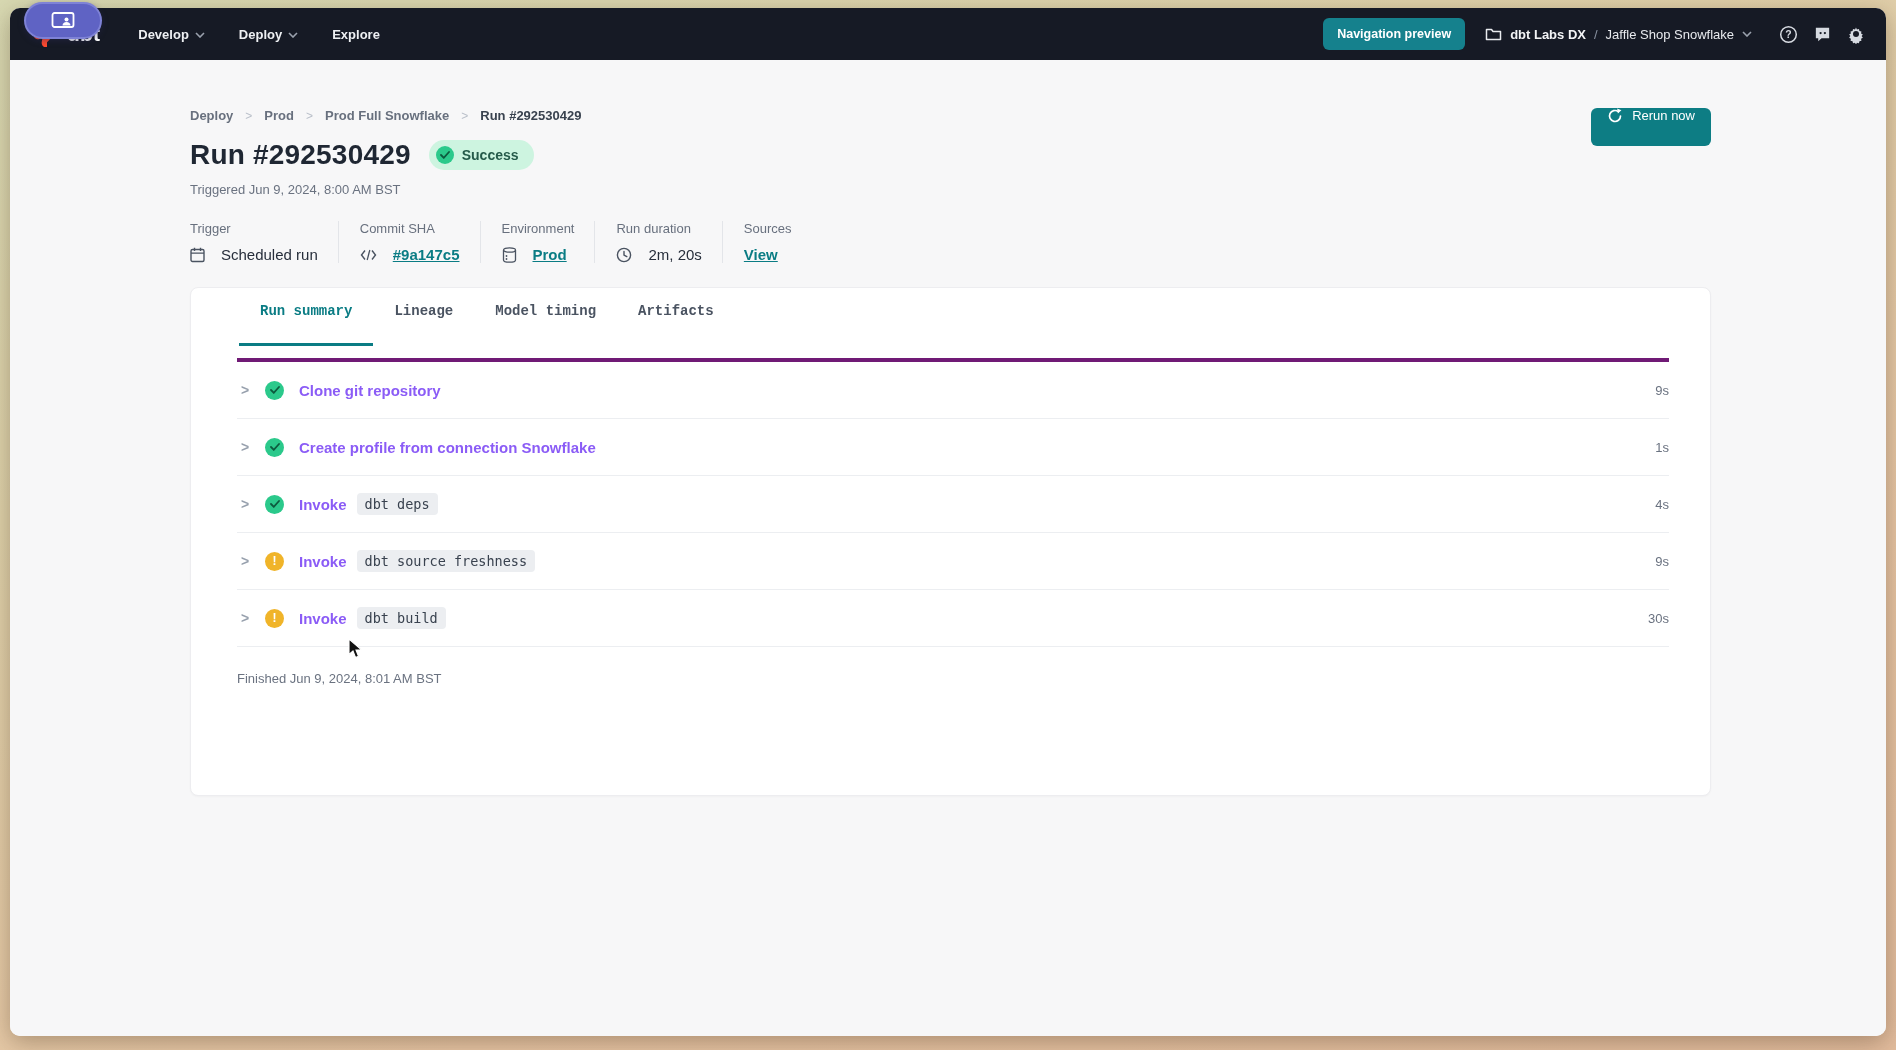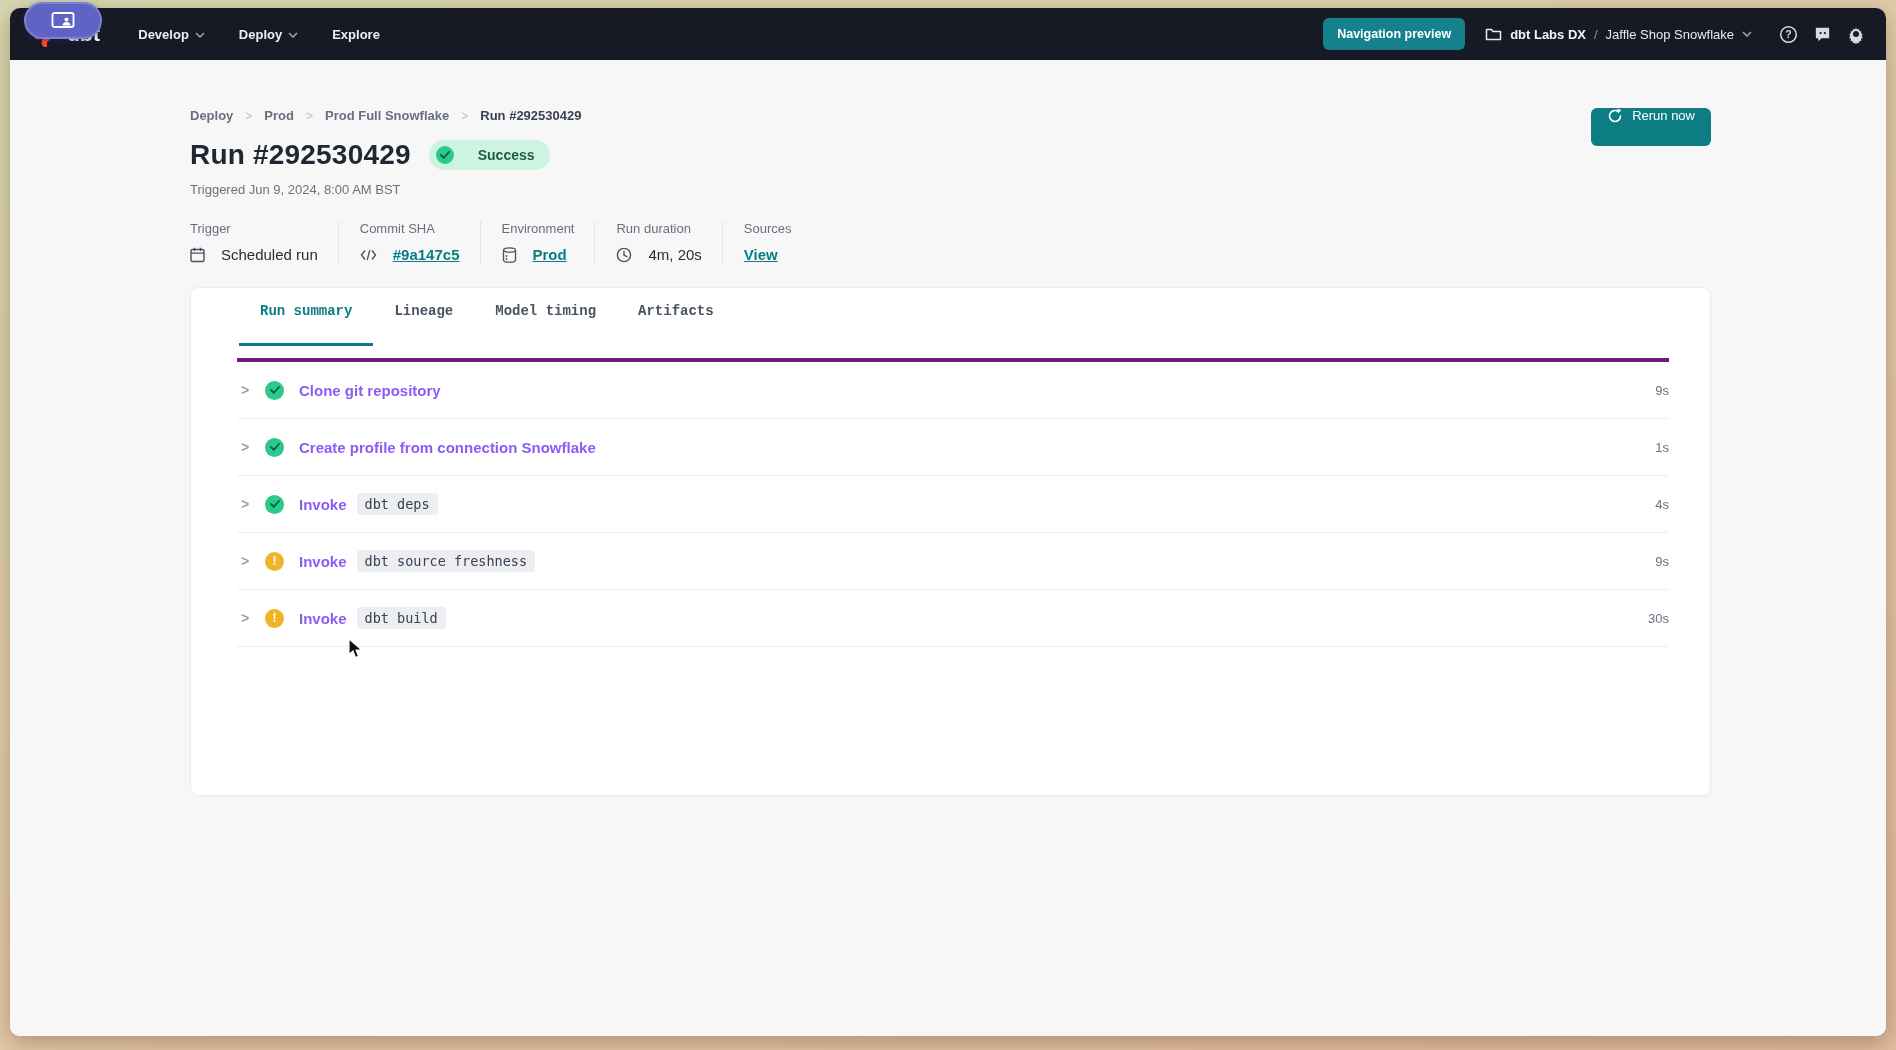--- a/index.html
+++ b/index.html
@@ -39,21 +39,21 @@
   .content { margin:0 175px 0 180px; position:relative; }
 
   .breadcrumb { padding-top:48px; display:flex; align-items:center; gap:12px; font-size:13px; color:#68707e; font-weight:600; }
   .breadcrumb .sep { color:#b9bfc9; font-weight:400; font-size:12px; }
   .breadcrumb .crumb { cursor:pointer; }
   .breadcrumb .crumb.current { color:#39424f; cursor:default; }
 
   .title-row { margin-top:16px; display:flex; align-items:center; gap:18px; }
   .page-title { font-size:28px; font-weight:700; color:#1f2733; letter-spacing:.2px; }
   .status-badge {
-    display:flex; align-items:center; gap:24px; background:#cdf4e0;
+    display:flex; align-items:center; gap:8px; background:#cdf4e0;
     border-radius:16px; padding:5px 15px 5px 7px; height:30px;
   }
   .status-badge .dot { width:18px; height:18px; border-radius:50%; background:#2bc98b; display:flex; align-items:center; justify-content:center; }
   .status-badge .txt { font-size:14px; font-weight:600; color:#255a4a; }
   .triggered { margin-top:11px; font-size:13px; color:#6a7280; }
 
   .rerun-btn {
     position:absolute; right:0; top:48px; height:38px; display:flex; gap:9px;
     background:#0d7d84; color:#fff; border:none; border-radius:6px; padding:0 16px;
     font-family:inherit; font-size:13px; font-weight:400; cursor:pointer;
@@ -256,21 +256,21 @@
         </div>
         <div class="meta-col">
           <div class="meta-label">Run duration</div>
           <div class="meta-value">
             <span class="micon">
               <svg width="16" height="16" viewBox="0 0 16 16">
                   <circle cx="8" cy="8" r="6.6" fill="none" stroke="#4a5361" stroke-width="1.4"></circle>
                   <polyline points="8,4.4 8,8 10.8,9.6" fill="none" stroke="#4a5361" stroke-width="1.4" stroke-linecap="round"></polyline>
                 </svg>
             </span>
-            <span>4m, 20s</span>
+            <span>2m, 20s</span>
           </div>
         </div>
         <div class="meta-col">
           <div class="meta-label">Sources</div>
           <div class="meta-value">
             <a class="tlink">View</a>
           </div>
         </div>
       </div>
 
@@ -330,20 +330,21 @@
         <div class="step-row">
           <span class="chev">&gt;</span>
           <span class="sicon warning">
               <span class="bang">!</span>
             </span>
           <span class="step-label">Invoke</span>
           <span class="code-chip">dbt build</span>
           <span class="duration">30s</span>
         </div>
 
+        <div class="finished">Finished Jun 9, 2024, 8:01 AM BST</div>
       </section>
 
     </div>
   </main>
 </div>
 
 <div class="share-pill">
   <svg width="24" height="20" viewBox="0 0 24 20">
     <rect x="1.5" y="2" width="21" height="14" rx="2" fill="none" stroke="#fff" stroke-width="1.8"></rect>
     <circle cx="15.5" cy="8.5" r="2" fill="#fff"></circle>

